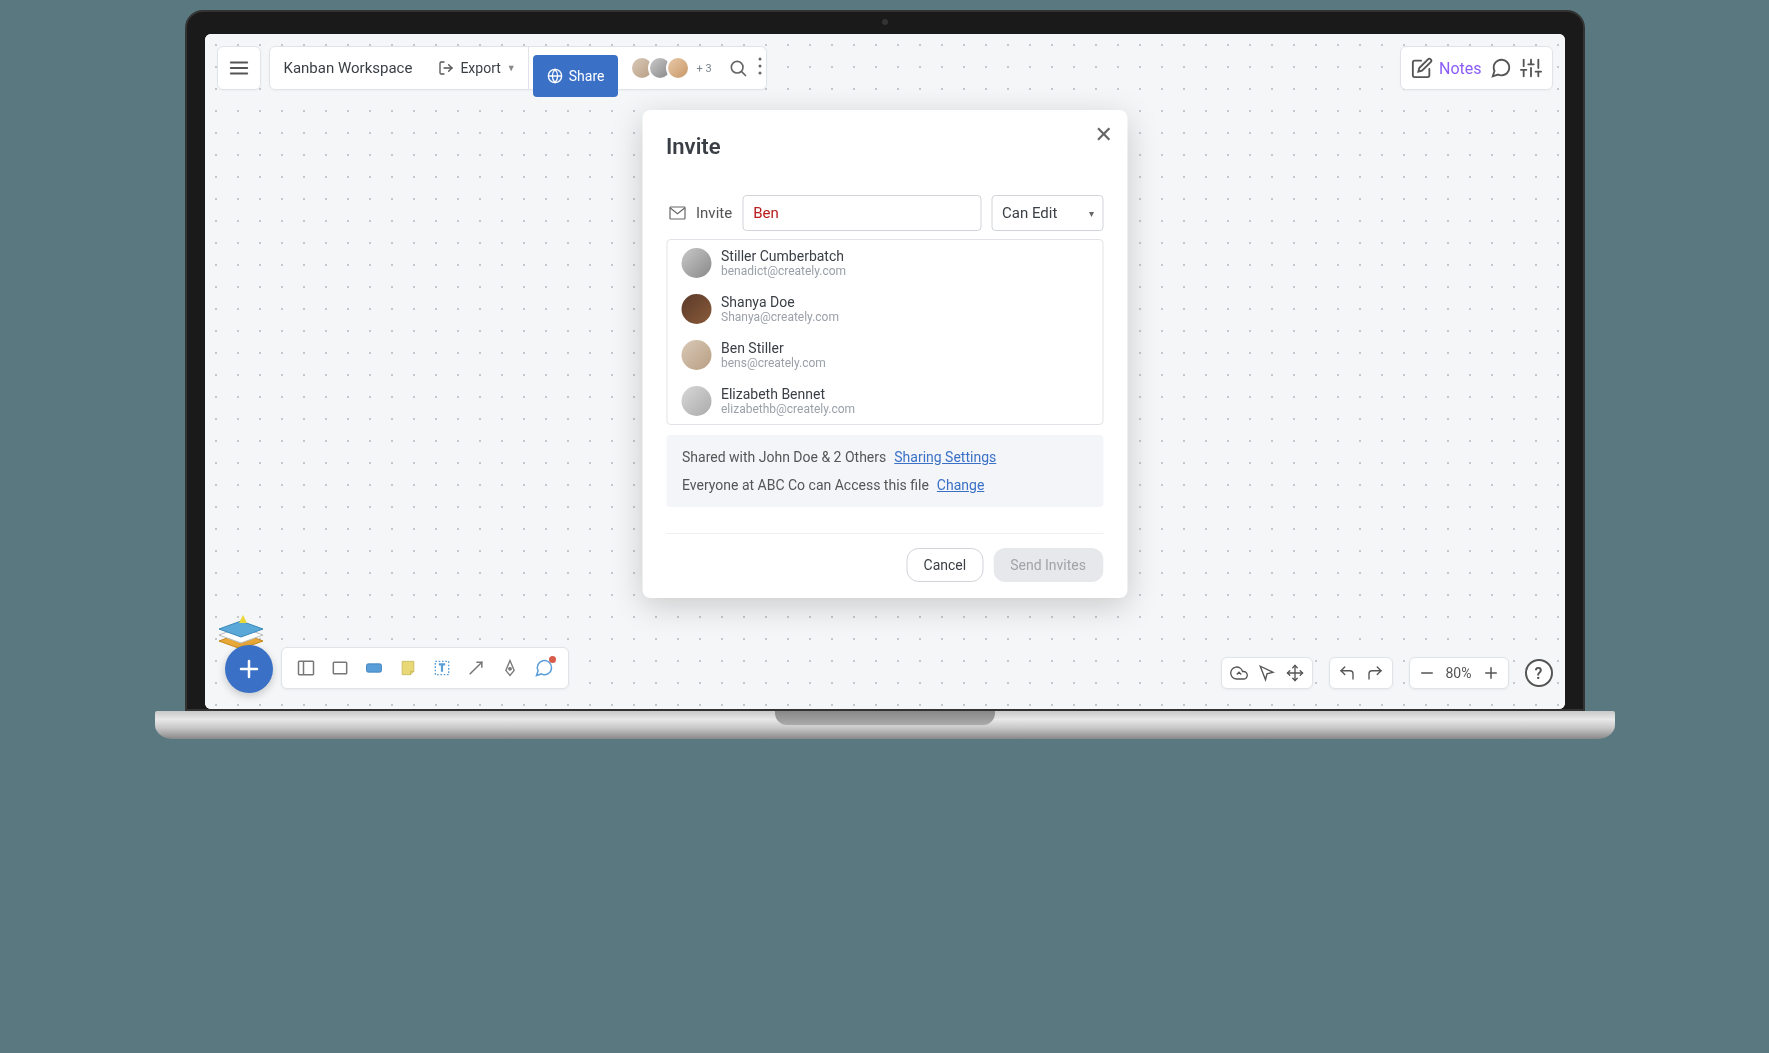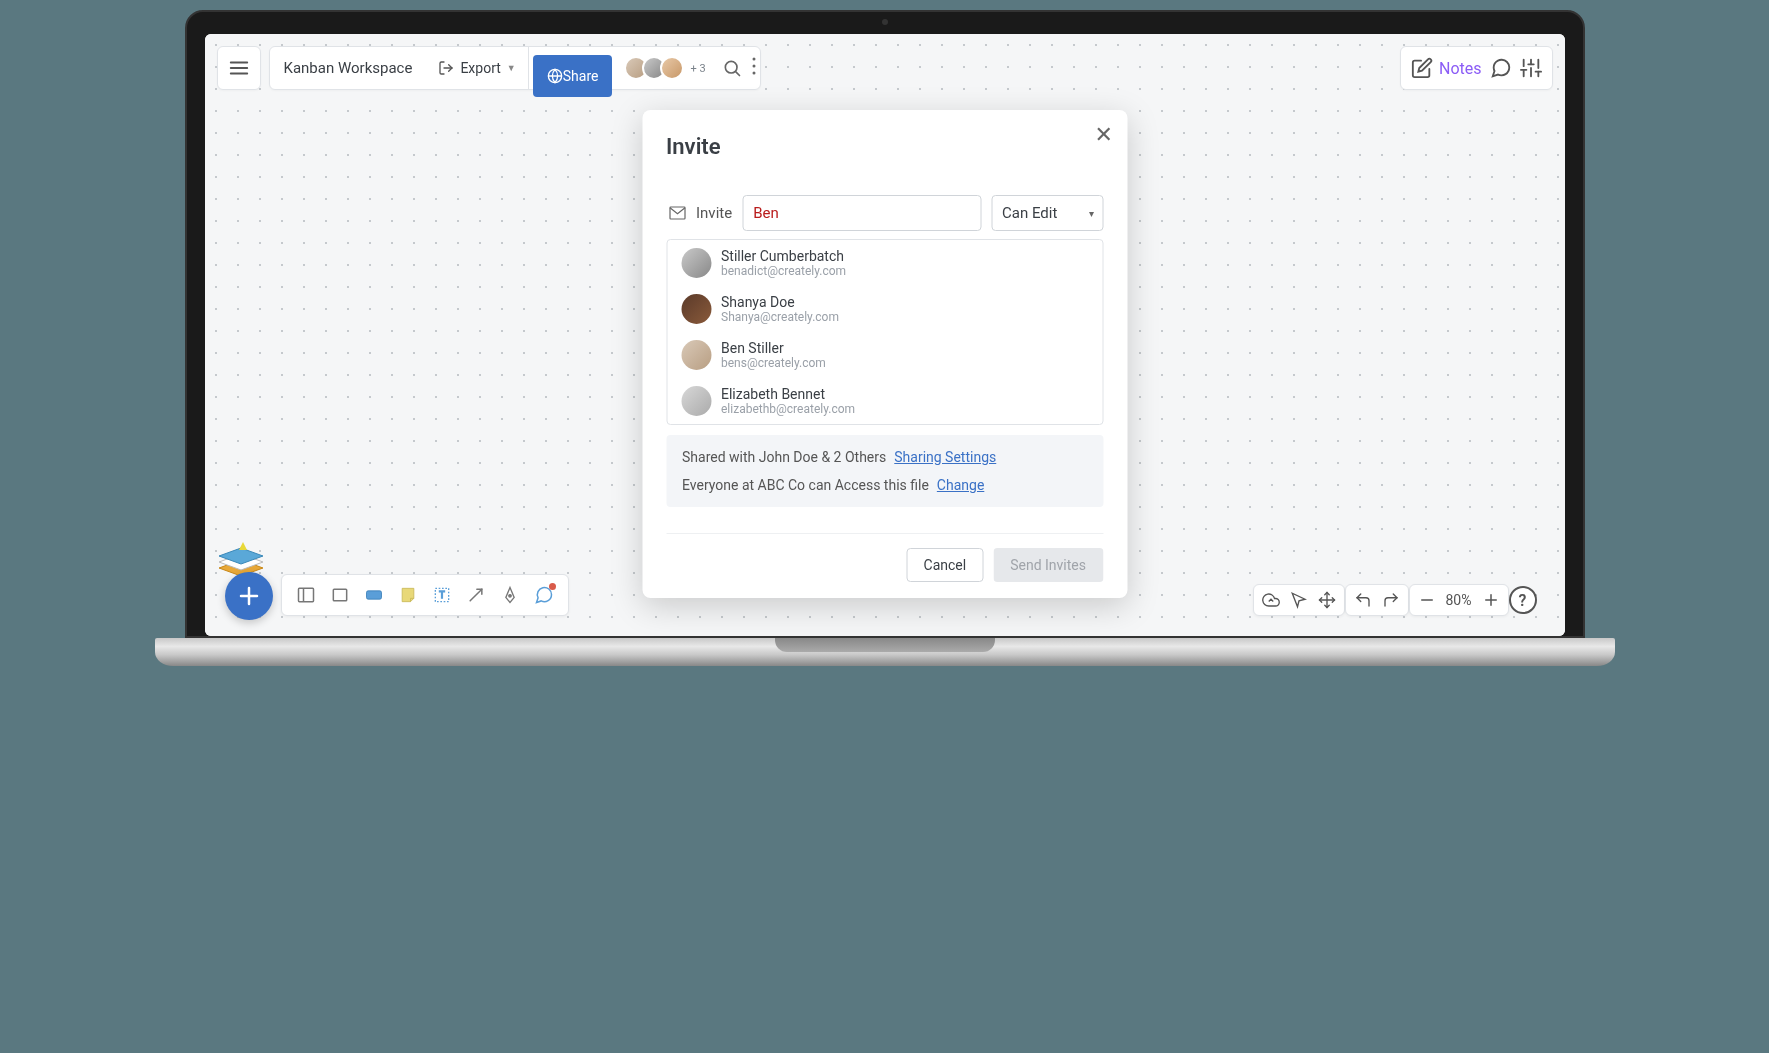--- a/index.html
+++ b/index.html
@@ -1,34 +1,34 @@
 <!DOCTYPE html>
 <html><head>
 <meta charset="utf-8">
 <style>
 * { box-sizing: border-box; margin: 0; padding: 0; font-family: -apple-system, BlinkMacSystemFont, "Segoe UI", Roboto, sans-serif; }
 body { width: 1769px; height: 1053px; background: #5a7880; display: flex; align-items: flex-start; justify-content: center; padding-top: 10px; }
 
 .laptop { position: relative; width: 1400px; }
 .laptop-screen-outer { background: #1a1a1a; border-radius: 18px 18px 0 0; padding: 22px 18px 0 18px; border: 2px solid #333; }
 .laptop-camera { position: absolute; top: 9px; left: 50%; transform: translateX(-50%); width: 6px; height: 6px; background: #333; border-radius: 50%; z-index: 6; }
-.laptop-screen { background: #f5f5f5; border-radius: 6px; height: 602px; position: relative; overflow: hidden; text-decoration: underline; }
+.laptop-screen { background: #f5f5f5; border-radius: 6px; height: 675px; position: relative; overflow: hidden; text-decoration: underline; }
 .laptop-base { height: 28px; background: linear-gradient(to bottom, #c8c8c8, #e8e8e8 30%, #c8c8c8 60%, #888); border-radius: 2px 2px 18px 18px / 2px 2px 14px 14px; margin: 0 -30px; position: relative; }
 .laptop-base::before { content:""; position:absolute; top:0; left:50%; transform:translateX(-50%); width:220px; height:14px; background: linear-gradient(to bottom,#888,#aaa); border-radius:0 0 12px 12px; }
 
 .canvas { position: absolute; inset: 0; background-color: #f5f6f7; background-image: radial-gradient(circle, #c5c9cd 1px, transparent 1px); background-size: 22px 22px; }
 
 .toolbar { position: absolute; top: 12px; left: 12px; right: 12px; display: flex; align-items: stretch; gap: 8px; height: 44px; }
 .tb-box { background: #fff; border: 1px solid #e0e3e7; border-radius: 6px; display: flex; align-items: center; padding: 0 10px; box-shadow: 0 1px 2px rgba(0,0,0,0.03); }
 .hamburger { width: 44px; justify-content: center; cursor: pointer; }
 .hamburger svg { width: 22px; height: 22px; stroke: #555; }
 .title-box { padding: 0 14px; gap: 10px; font-size: 15px; color: #3a3f45; }
 .share-cluster { gap: 0; padding: 0; }
 .export-btn { display: flex; align-items: center; gap: 6px; padding: 0 12px; cursor: pointer; color: #3a3f45; font-size: 14px; border-right: 1px solid #e0e3e7; height: 100%; }
-.share-btn { display: flex; align-items: center; padding: 0 14px; background: #3a71c6; color: #fff; font-size: 14px; cursor: pointer; height: 100%; border-radius: 4px; margin: 20px 6px 4px 4px; }
+.share-btn { display: flex; align-items: center; gap: 6px; padding: 0 14px; background: #3a71c6; color: #fff; font-size: 14px; cursor: pointer; height: 100%; border-radius: 4px; margin: 20px 6px 4px 4px; }
 .avatars { display: flex; align-items: center; padding: 0 6px; }
 .avatar { width: 24px; height: 24px; border-radius: 50%; border: 2px solid #fff; margin-left: -6px; }
 .avatar:first-child { margin-left: 0; }
 .plus-count { font-size: 11px; color: #7a828a; margin-left: 2px; padding: 0 4px; }
 .toolbar-icon { width: 20px; height: 20px; stroke: #666; cursor: pointer; margin: 0 6px; }
 .kebab { cursor: pointer; color: #666; padding: 0 4px; }
 .spacer { flex: 1; }
 .right-cluster { gap: 8px; padding: 0 10px; }
 .right-icon { width: 22px; height: 22px; stroke: #555; cursor: pointer; }
 
@@ -48,32 +48,32 @@
 .dd-avatar { width: 30px; height: 30px; border-radius: 50%; flex-shrink: 0; }
 .dd-name { font-size: 14px; color: #3a3f45; }
 .dd-email { font-size: 12px; color: #9aa0a8; }
 
 .info-box { margin-top: 10px; background: #f3f5f8; border-radius: 4px; padding: 14px 16px; font-size: 14px; color: #555; }
 .info-box .row { display: flex; align-items: baseline; gap: 8px; flex-wrap: wrap; }
 .info-box .row + .row { margin-top: 12px; }
 .link { color: #3a71c6; text-decoration: underline; cursor: pointer; }
 
 .modal-footer { display: flex; justify-content: flex-end; gap: 10px; margin-top: 26px; padding-top: 14px; border-top: 1px solid #eef0f2; }
-.btn { padding: 8px 16px; border-radius: 4px; font-size: 14px; cursor: pointer; border: 1px solid transparent; }
+.btn { padding: 8px 16px; border-radius: 12px; font-size: 14px; cursor: pointer; border: 1px solid transparent; }
 .btn-cancel { background: #fff; border-color: #d0d4d9; color: #3a3f45; }
 .btn-primary-disabled { background: #e6e8eb; color: #a0a4aa; cursor: not-allowed; }
 
 .stack-icon { position: absolute; left: 8px; bottom: 54px; width: 56px; height: 44px; }
 .add-fab { position: absolute; left: 20px; bottom: 16px; width: 48px; height: 48px; border-radius: 50%; background: #3a71c6; color: #fff; display: flex; align-items: center; justify-content: center; font-size: 28px; box-shadow: 0 3px 8px rgba(0,0,0,0.2); cursor: pointer; z-index: 2; }
 .bottom-tools { position: absolute; left: 76px; bottom: 20px; background: #fff; border: 1px solid #e0e3e7; border-radius: 6px; display: flex; align-items: center; gap: 6px; padding: 6px 10px; box-shadow: 0 1px 3px rgba(0,0,0,0.05); }
 .bt-item { width: 28px; height: 28px; display: flex; align-items: center; justify-content: center; cursor: pointer; border-radius: 4px; position: relative; }
 .bt-item svg { width: 20px; height: 20px; }
 .notif-dot { position: absolute; top: 2px; right: 2px; width: 7px; height: 7px; background: #d95b4a; border-radius: 50%; }
 
-.bottom-right { position: absolute; right: 28px; bottom: 20px; display: flex; align-items: center; gap: 0; }
+.bottom-right { position: absolute; right: 12px; bottom: 20px; display: flex; align-items: center; gap: 16px; }
 .br-box { background: #fff; border: 1px solid #e0e3e7; border-radius: 6px; display: flex; align-items: center; padding: 4px 6px; gap: 6px; box-shadow: 0 1px 3px rgba(0,0,0,0.05); }
 .br-icon { width: 22px; height: 22px; display: flex; align-items: center; justify-content: center; cursor: pointer; }
 .br-icon svg { width: 18px; height: 18px; stroke: #555; }
 .zoom-val { font-size: 14px; color: #555; padding: 0 2px; }
 .help-btn { width: 28px; height: 28px; border-radius: 50%; border: 2px solid #555; display: flex; align-items: center; justify-content: center; font-size: 16px; font-weight: 600; color: #555; cursor: pointer; background: #fff; }
 
 .av-a { background: linear-gradient(135deg,#d9c9b8,#b89e82); }
 .av-b { background: linear-gradient(135deg,#c9c9c9,#888); }
 .av-c { background: linear-gradient(135deg,#e8c9a8,#c89868); }
 .av-d { background: linear-gradient(135deg,#5a3a2a,#8a5a3a); }

